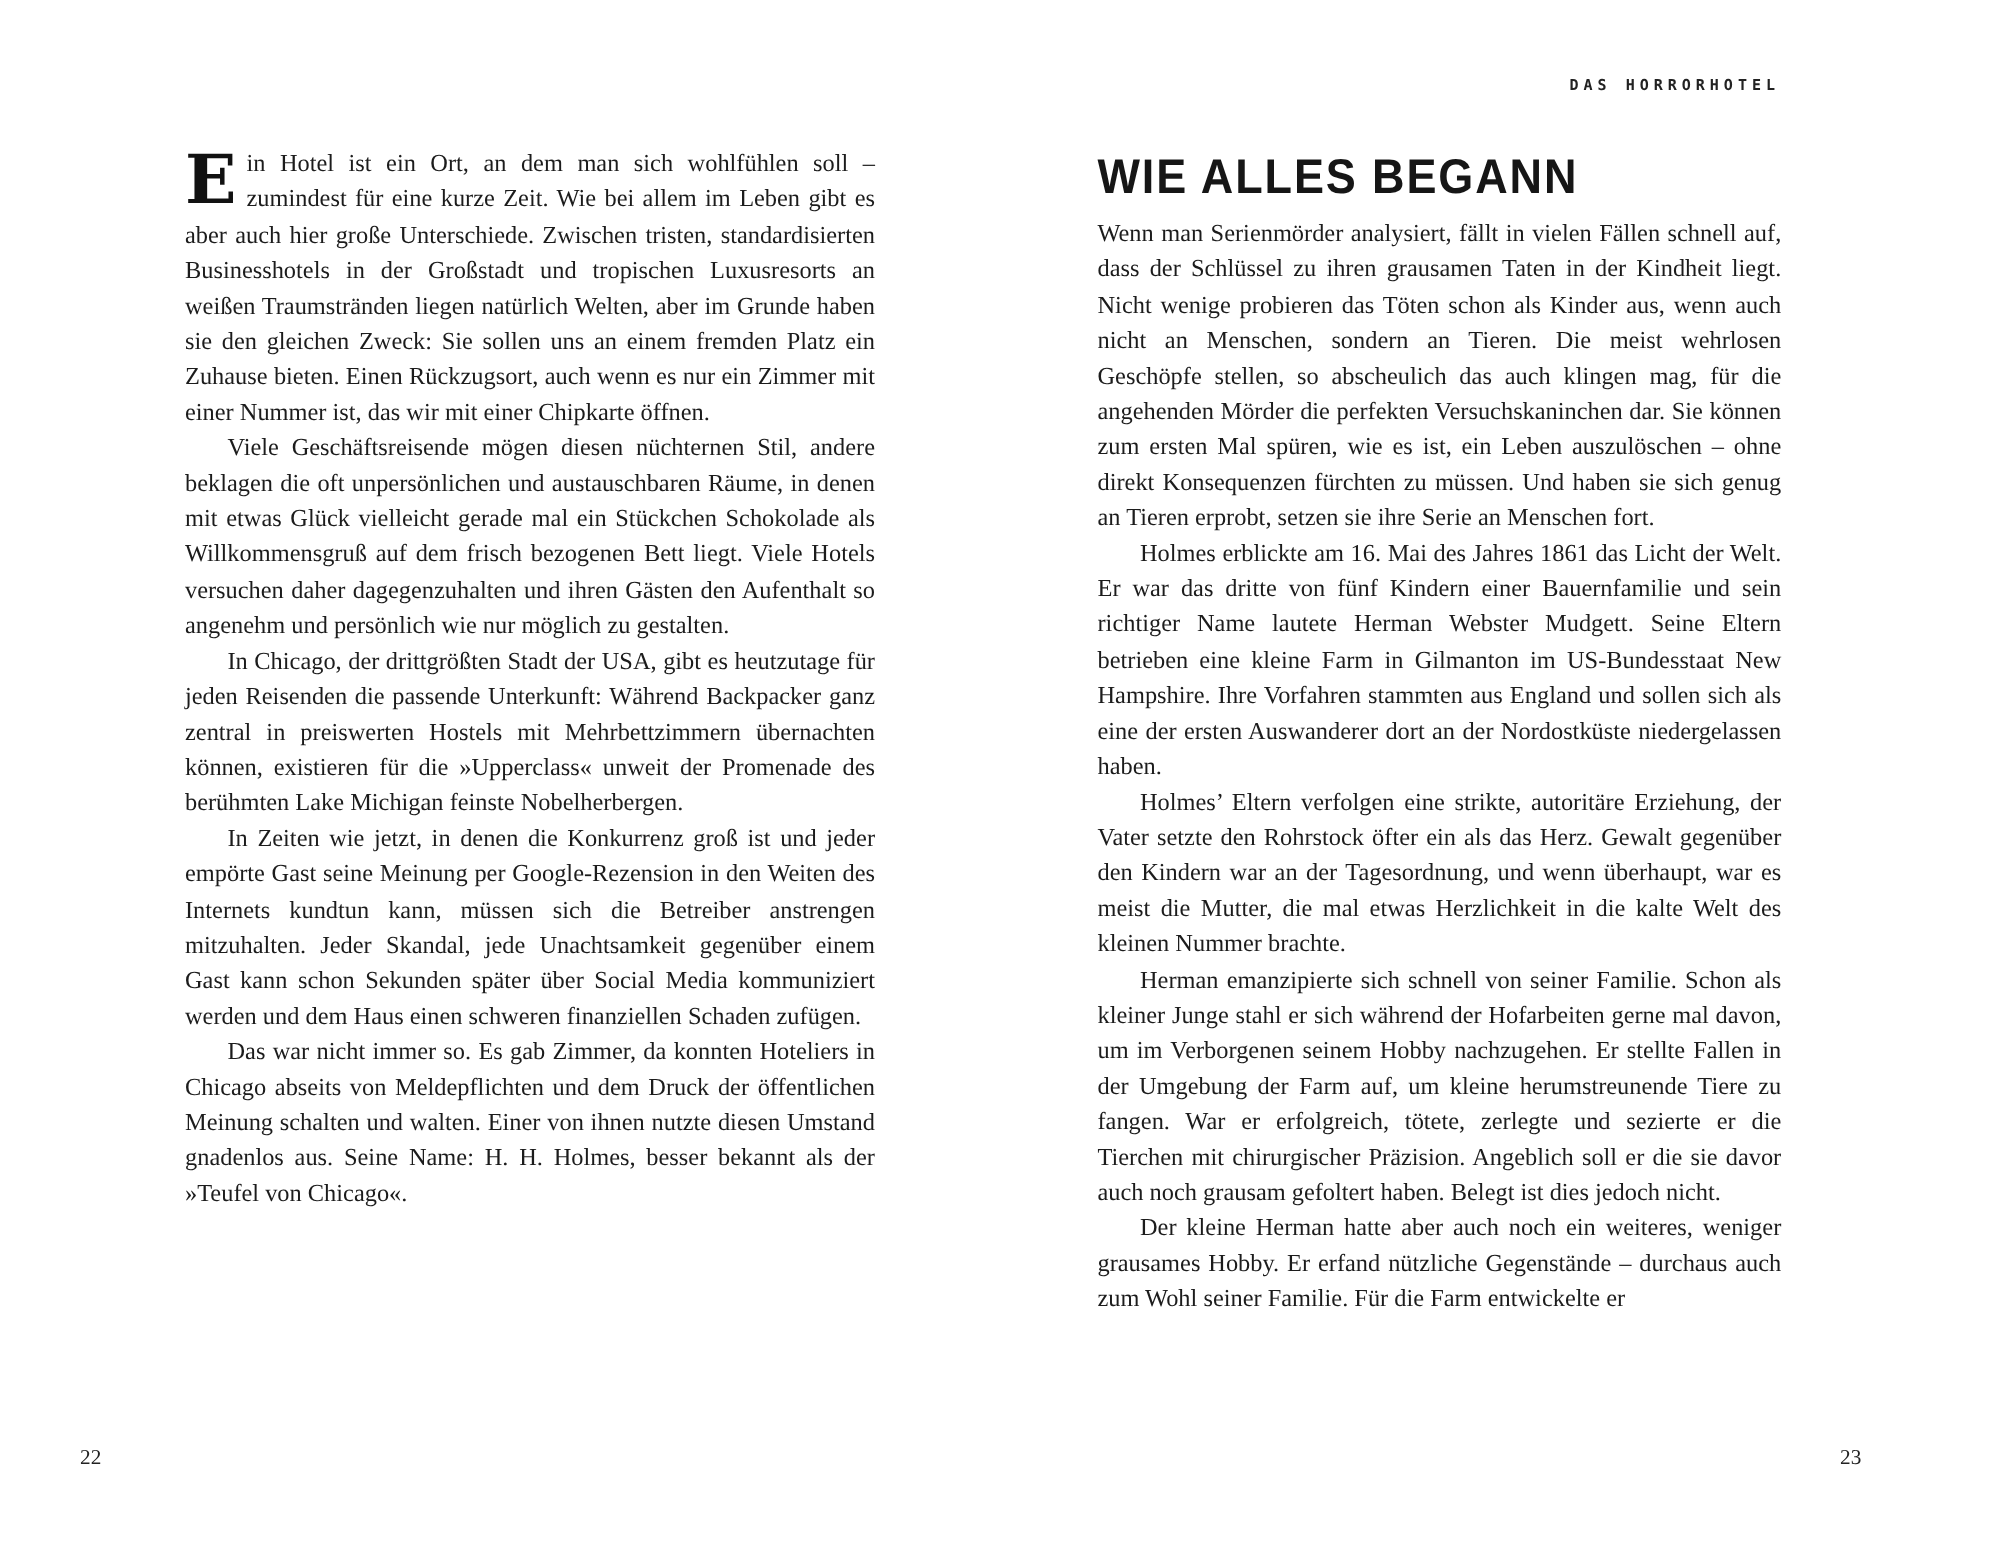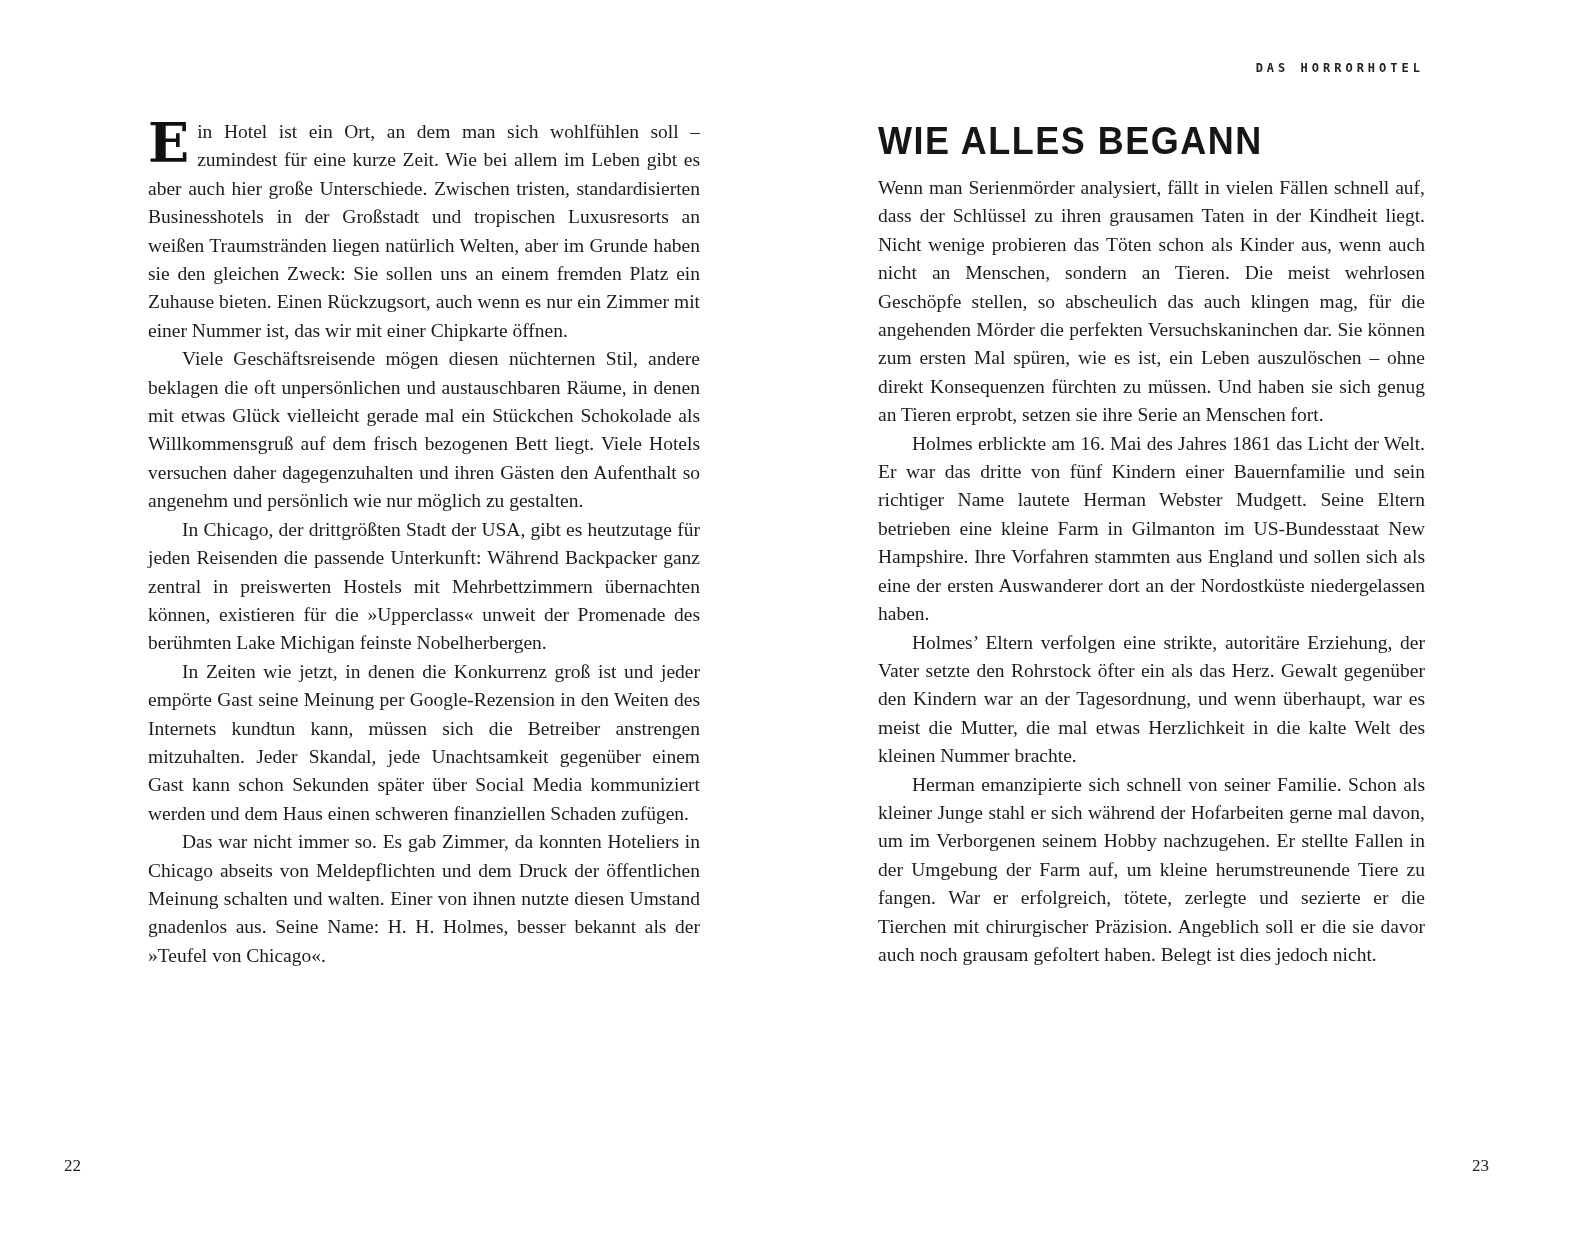--- a/index.html
+++ b/index.html
@@ -86,19 +86,20 @@
     <p class="indented">In Zeiten wie jetzt, in denen die Konkurrenz groß ist und jeder empörte Gast seine Meinung per Google-Rezension in den Weiten des Internets kundtun kann, müssen sich die Betreiber anstrengen mitzuhalten. Jeder Skandal, jede Unachtsamkeit gegenüber einem Gast kann schon Sekunden später über Social Media kommuniziert werden und dem Haus einen schweren finanziellen Schaden zufügen.</p>
     <p class="indented">Das war nicht immer so. Es gab Zimmer, da konnten Hoteliers in Chicago abseits von Meldepflichten und dem Druck der öffentlichen Meinung schalten und walten. Einer von ihnen nutzte diesen Umstand gnadenlos aus. Seine Name: H. H. Holmes, besser bekannt als der »Teufel von Chicago«.</p>
   </div>
 
   <div class="text-block right-block">
     <h1 class="chapter-heading">WIE ALLES BEGANN</h1>
     <p>Wenn man Serienmörder analysiert, fällt in vielen Fällen schnell auf, dass der Schlüssel zu ihren grausamen Taten in der Kindheit liegt. Nicht wenige probieren das Töten schon als Kinder aus, wenn auch nicht an Menschen, sondern an Tieren. Die meist wehrlosen Geschöpfe stellen, so abscheulich das auch klingen mag, für die angehenden Mörder die perfekten Versuchskaninchen dar. Sie können zum ersten Mal spüren, wie es ist, ein Leben auszulöschen – ohne direkt Konsequenzen fürchten zu müssen. Und haben sie sich genug an Tieren erprobt, setzen sie ihre Serie an Menschen fort.</p>
     <p class="indented">Holmes erblickte am 16. Mai des Jahres 1861 das Licht der Welt. Er war das dritte von fünf Kindern einer Bauernfamilie und sein richtiger Name lautete Herman Webster Mudgett. Seine Eltern betrieben eine kleine Farm in Gilmanton im US-Bundesstaat New Hampshire. Ihre Vorfahren stammten aus England und sollen sich als eine der ersten Auswanderer dort an der Nordostküste niedergelassen haben.</p>
     <p class="indented">Holmes’ Eltern verfolgen eine strikte, autoritäre Erziehung, der Vater setzte den Rohrstock öfter ein als das Herz. Gewalt gegenüber den Kindern war an der Tagesordnung, und wenn überhaupt, war es meist die Mutter, die mal etwas Herzlichkeit in die kalte Welt des kleinen Nummer brachte.</p>
     <p class="indented">Herman emanzipierte sich schnell von seiner Familie. Schon als kleiner Junge stahl er sich während der Hofarbeiten gerne mal davon, um im Verborgenen seinem Hobby nachzugehen. Er stellte Fallen in der Umgebung der Farm auf, um kleine herumstreunende Tiere zu fangen. War er erfolgreich, tötete, zerlegte und sezierte er die Tierchen mit chirurgischer Präzision. Angeblich soll er die sie davor auch noch grausam gefoltert haben. Belegt ist dies jedoch nicht.</p>
+    <p class="indented">Der kleine Herman hatte aber auch noch ein weiteres, weniger grausames Hobby. Er erfand nützliche Gegenstände – durchaus auch zum Wohl seiner Familie. Für die Farm entwickelte er</p>
   </div>
 
   <div class="page-number left">22</div>
 
   <div class="page-number right">23</div>
 
 </div>
 
 </body></html>

